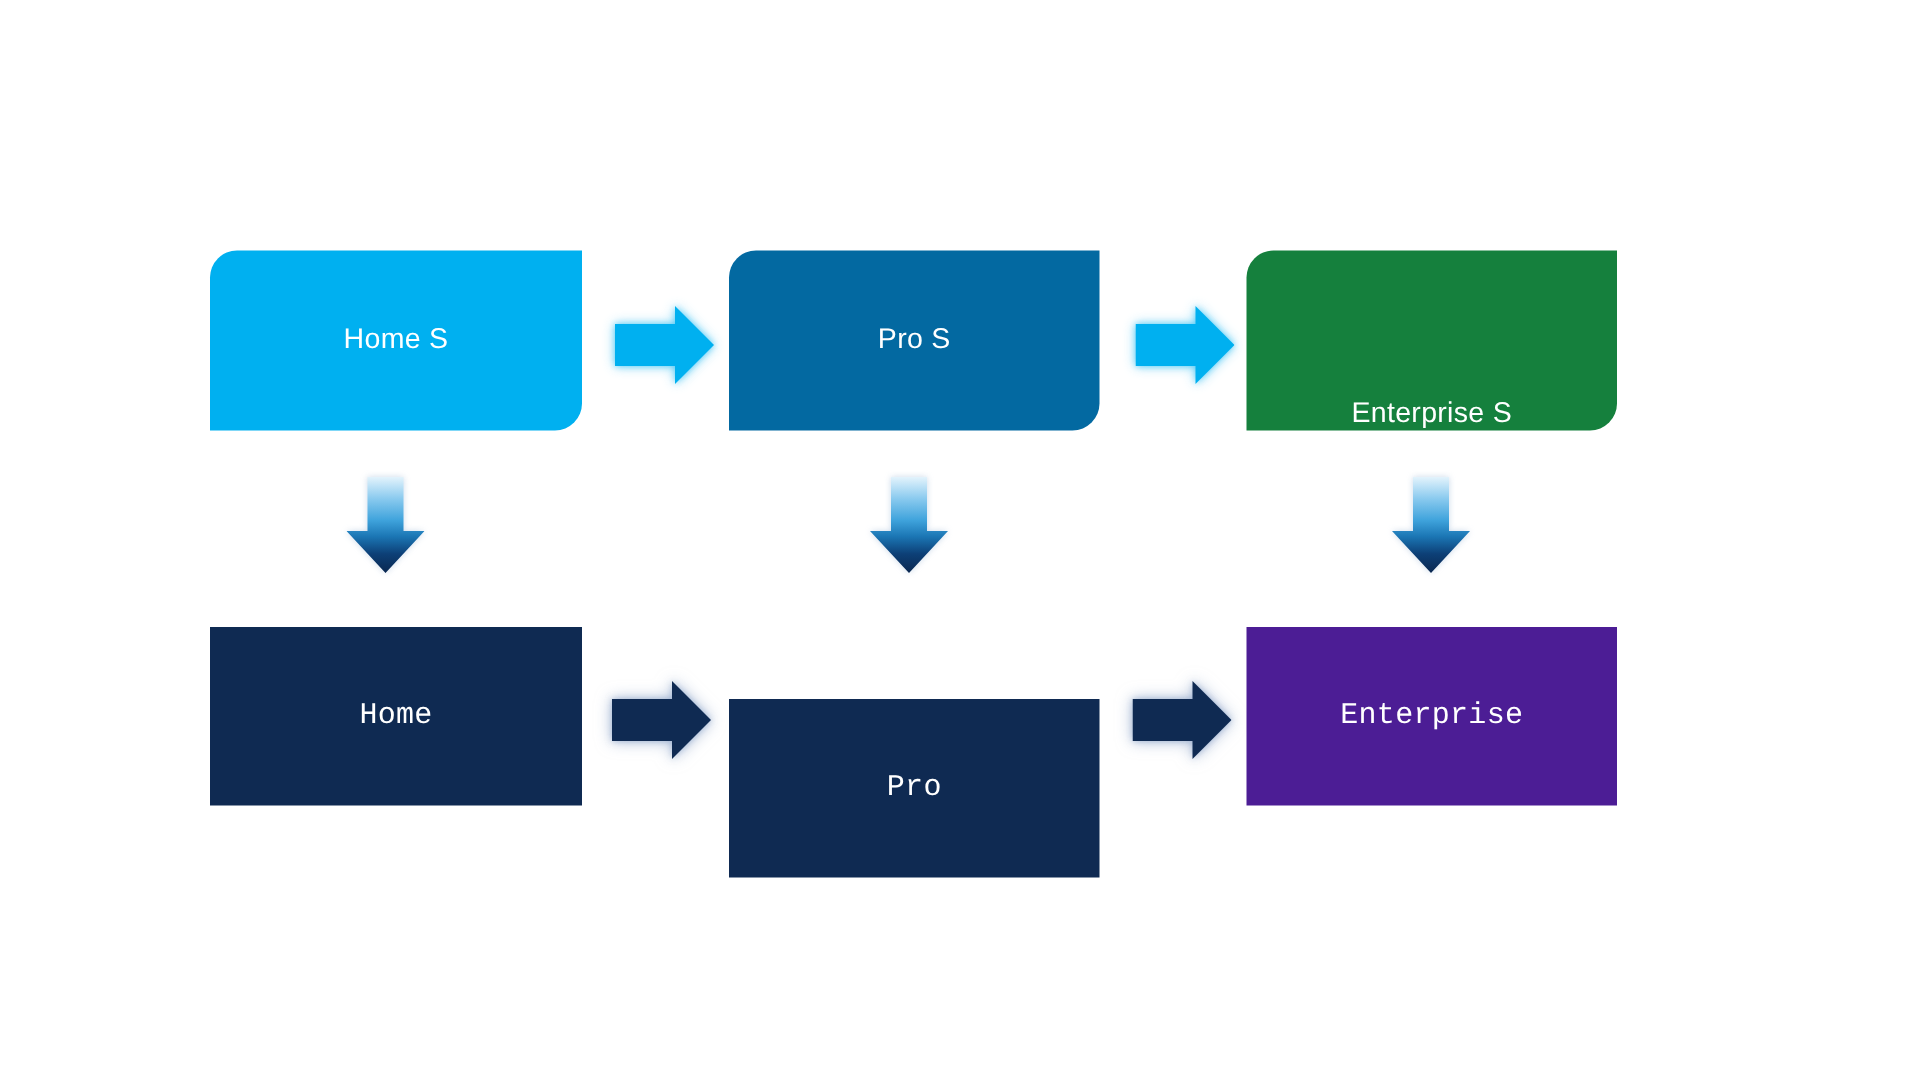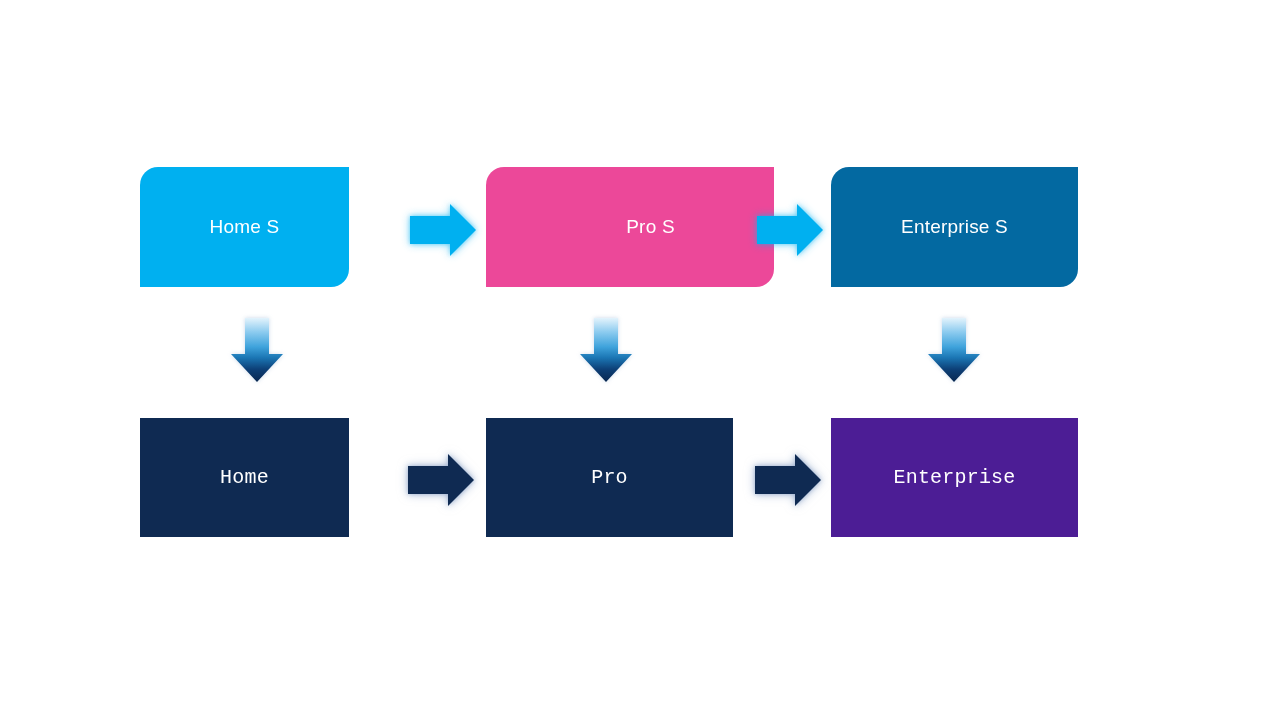--- a/index.html
+++ b/index.html
@@ -23,21 +23,21 @@
     justify-content: center;
     text-align: center;
   }
   .box span {
     font-size: 19px;
     letter-spacing: 0.2px;
   }
   .row-top { top: 167px; border-radius: 18px 0 18px 0; }
   .row-bottom { top: 418px; height: 119px; }
   .row-bottom span { font-size: 20px; font-family: Liberation Mono, monospace; }
-  .col-1 { left: 140px; width: 209px; }
+  .col-1 { left: 140px; width: 248px; }
   .col-2 { left: 486px; }
   .col-3 { left: 831px; }
 
   .right-arrow {
     position: absolute;
     width: 66px;
     height: 52px;
   }
   .right-arrow.light {
     filter: drop-shadow(0 0 2px var(--glow-light)) drop-shadow(0 0 4px var(--glow-light));
@@ -79,24 +79,24 @@
         <stop offset="62%" stop-color="#1B76B4"></stop>
         <stop offset="80%" stop-color="#0D4077"></stop>
         <stop offset="100%" stop-color="#0A2750"></stop>
       </linearGradient>
     </defs>
   </svg>
 
   <div class="box row-top col-1" style="background-color: rgb(0, 176, 240); color: rgb(255, 255, 255);">
     <span>Home S</span>
   </div>
-  <div class="box row-top col-2" style="background-color: #ec4899; color: rgb(255, 255, 255); padding-left: 41px;">
+  <div class="box row-top col-2" style="background-color: #0369a1; color: rgb(255, 255, 255);">
     <span>Pro S</span>
   </div>
-  <div class="box row-top col-3" style="background-color: #0369a1; color: rgb(255, 255, 255);">
+  <div class="box row-top col-3" style="background-color: #15803d; color: rgb(255, 255, 255); align-items: flex-end;">
     <span>Enterprise S</span>
   </div>
 
   <svg class="right-arrow light ra-top ra-gap1-top" viewBox="0 0 66 52">
     <polygon points="0,12 40,12 40,0 66,26 40,52 40,40 0,40" fill="#00B0F0"></polygon>
   </svg>
   <svg class="right-arrow light ra-top ra-gap2-top" viewBox="0 0 66 52">
     <polygon points="0,12 40,12 40,0 66,26 40,52 40,40 0,40" fill="#00B0F0"></polygon>
   </svg>
 
@@ -106,21 +106,21 @@
   <svg class="down-arrow da-2" viewBox="0 0 52 64">
     <polygon points="14,0 38,0 38,36 52,36 26,64 0,36 14,36" fill="url(#downGrad)"></polygon>
   </svg>
   <svg class="down-arrow da-3" viewBox="0 0 52 64">
     <polygon points="14,0 38,0 38,36 52,36 26,64 0,36 14,36" fill="url(#downGrad)"></polygon>
   </svg>
 
   <div class="box row-bottom col-1" style="background-color: rgb(15, 42, 82); color: rgb(255, 255, 255);">
     <span>Home</span>
   </div>
-  <div class="box row-bottom col-2" style="background-color: rgb(15, 42, 82); color: rgb(255, 255, 255);">
+  <div class="box row-bottom col-2" style="background-color: rgb(15, 42, 82); color: rgb(255, 255, 255); margin-top: 48px;">
     <span>Pro</span>
   </div>
   <div class="box row-bottom col-3" style="background-color: #4c1d95; color: rgb(255, 255, 255);">
     <span>Enterprise</span>
   </div>
 
   <svg class="right-arrow dark ra-bottom ra-gap1-bottom" viewBox="0 0 66 52">
     <polygon points="0,12 40,12 40,0 66,26 40,52 40,40 0,40" fill="#0F2A52"></polygon>
   </svg>
   <svg class="right-arrow dark ra-bottom ra-gap2-bottom" viewBox="0 0 66 52">

